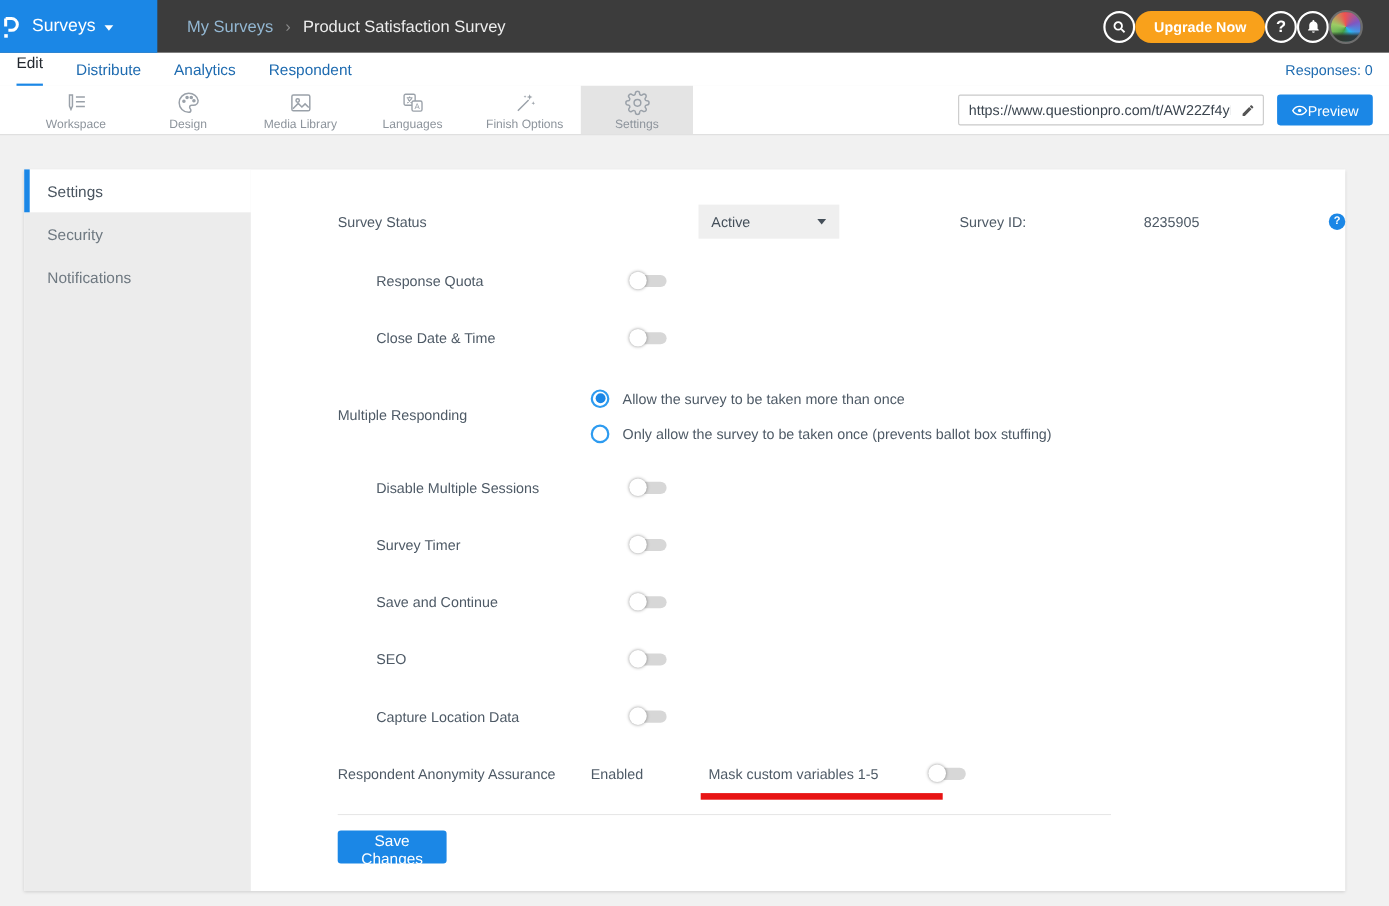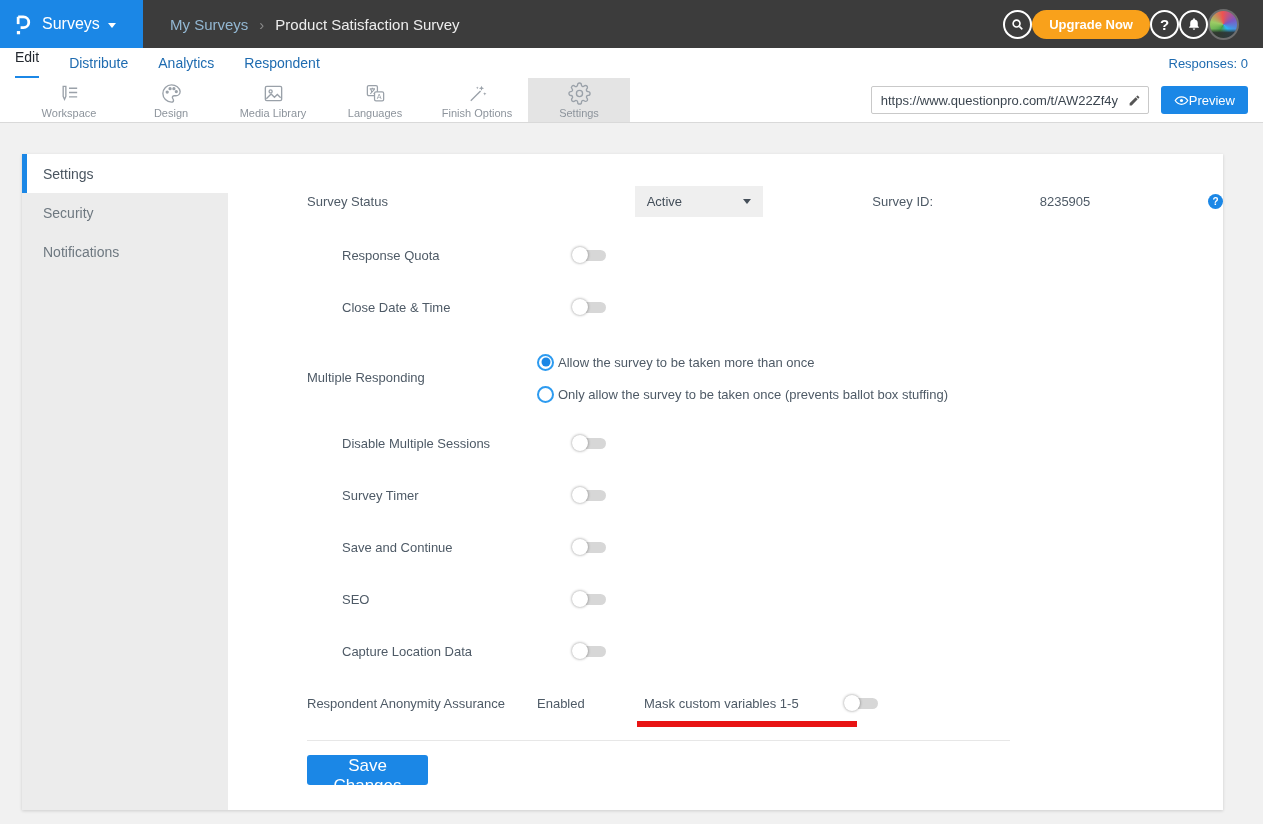--- a/index.html
+++ b/index.html
@@ -3,21 +3,21 @@
 <meta charset="utf-8">
 <style>
   * { box-sizing: border-box; }
   body {
     margin: 0; width: 1263px; height: 824px; overflow: hidden;
     background: #f1f1f1;
     font-family: "Liberation Sans", sans-serif;
   }
   
   .topbar { height: 48px; background: #3c3c3c; display: flex; align-items: center; }
-  .logo-block { width: 143px; height: 48px; background: var(--accent); display: flex; align-items: center; padding-left: 13px; cursor: pointer; }
+  .logo-block { width: 143px; height: 48px; background: var(--accent); display: flex; align-items: center; cursor: pointer; }
   .logo-text { color: #fff; font-size: 16px; margin: 0 8px 0 9px; }
   .caret-down { width: 0; height: 0; border-left: 4px solid transparent; border-right: 4px solid transparent; border-top: 5px solid #fff; margin-top: 2px; }
   .breadcrumb { display: flex; align-items: center; margin-left: 27px; font-size: 15px; }
   .bc-parent { color: #93b7d2; cursor: pointer; }
   .bc-sep { color: #8b8b8b; margin: 0 11px; font-size: 15px; }
   .bc-current { color: #ededed; }
   .topbar-right { margin-left: auto; display: flex; align-items: center; padding-right: 24px; }
   .circle-btn { width: 29px; height: 29px; border-radius: 50%; border: 2px solid #fff; background: transparent; display: flex; align-items: center; justify-content: center; padding: 0; cursor: pointer; }
   .help-glyph { color: #fff; font-weight: bold; font-size: 15px; font-family: "Liberation Sans", sans-serif; }
   .upgrade-btn { height: 29px; border-radius: 15px; background: var(--orange); color: #fff; font-weight: bold; font-size: 13px; border: none; padding: 0 17px; cursor: pointer; font-family: inherit; }
@@ -61,29 +61,29 @@
   .toggle-row { height: 16px; margin-bottom: 36px; margin-left: 35px; }
   .toggle { position: relative; width: 34px; height: 16px; cursor: pointer; flex: none; }
   .toggle .track { position: absolute; left: 5px; top: 3px; width: 29px; height: 11px; border-radius: 6px; background: #d7d7d7; }
   .toggle .knob { position: absolute; left: 0; top: 0; width: 16px; height: 16px; border-radius: 50%; background: #fff; box-shadow: 0 0 3px rgba(0,0,0,.45); }
   .mr-block { display: flex; }
   .mr-block .flabel { padding-top: 19px; }
   .radio-line { display: flex; align-items: center; height: 22px; }
   .radio-line + .radio-line { margin-top: 10px; }
   .radio { width: 17px; height: 17px; border-radius: 50%; border: 2px solid #2d9bf0; position: relative; flex: none; cursor: pointer; }
   .radio.on::after { content: ""; position: absolute; left: 50%; top: 50%; transform: translate(-50%,-50%); width: 9px; height: 9px; border-radius: 50%; background: var(--accent); }
-  .radio-text { margin-left: 4px; font-size: 13px; color: var(--label); }
+  .radio-text { margin-left: 12px; font-size: 13px; color: var(--label); }
   .after-mr { margin-top: 30px; }
   .anon-row { height: 16px; position: relative; }
   .anon-status { font-size: 13px; color: var(--label); width: 107px; flex: none; }
   .anon-mask { font-size: 13px; color: var(--label); white-space: nowrap; }
   .anon-row .toggle { margin-left: 45px; }
   .red-underline { position: absolute; left: 330px; top: 26px; width: 220px; height: 6px; background: var(--red); }
   .divider { margin-top: 29px; width: 703px; border-top: 1px solid #e7e7e7; }
-  .save-btn { margin-top: 14px; width: 121px; height: 30px; background: var(--accent); color: #fff; border: none; border-radius: 3px; font-size: 17px; cursor: pointer; font-family: inherit; }
+  .save-btn { margin-top: 14px; width: 99px; height: 30px; background: var(--accent); color: #fff; border: none; border-radius: 3px; font-size: 14px; cursor: pointer; font-family: inherit; }
 </style>
 </head>
 <body>
 
 <div>
 
   <header class="topbar">
     <div class="logo-block">
       <span style="display:flex">
         <svg width="20" height="25" viewBox="0 0 26 30">

